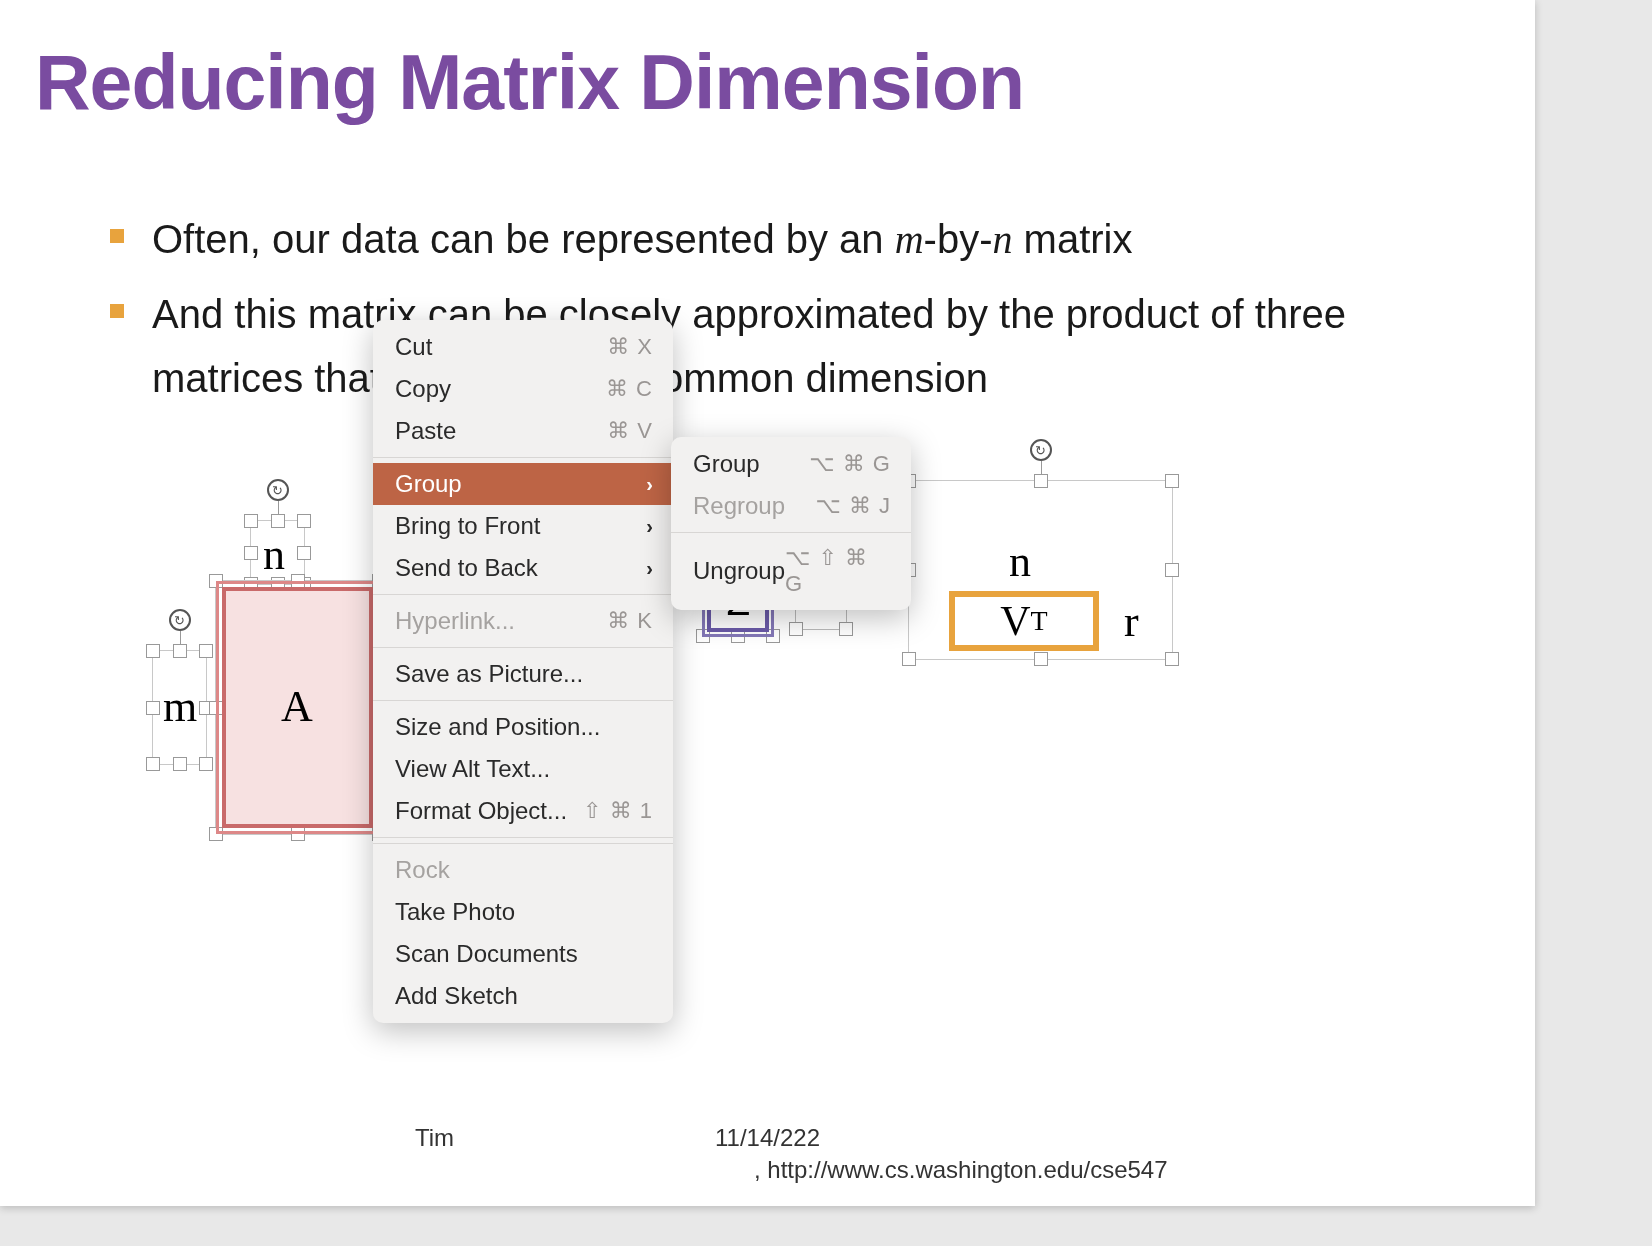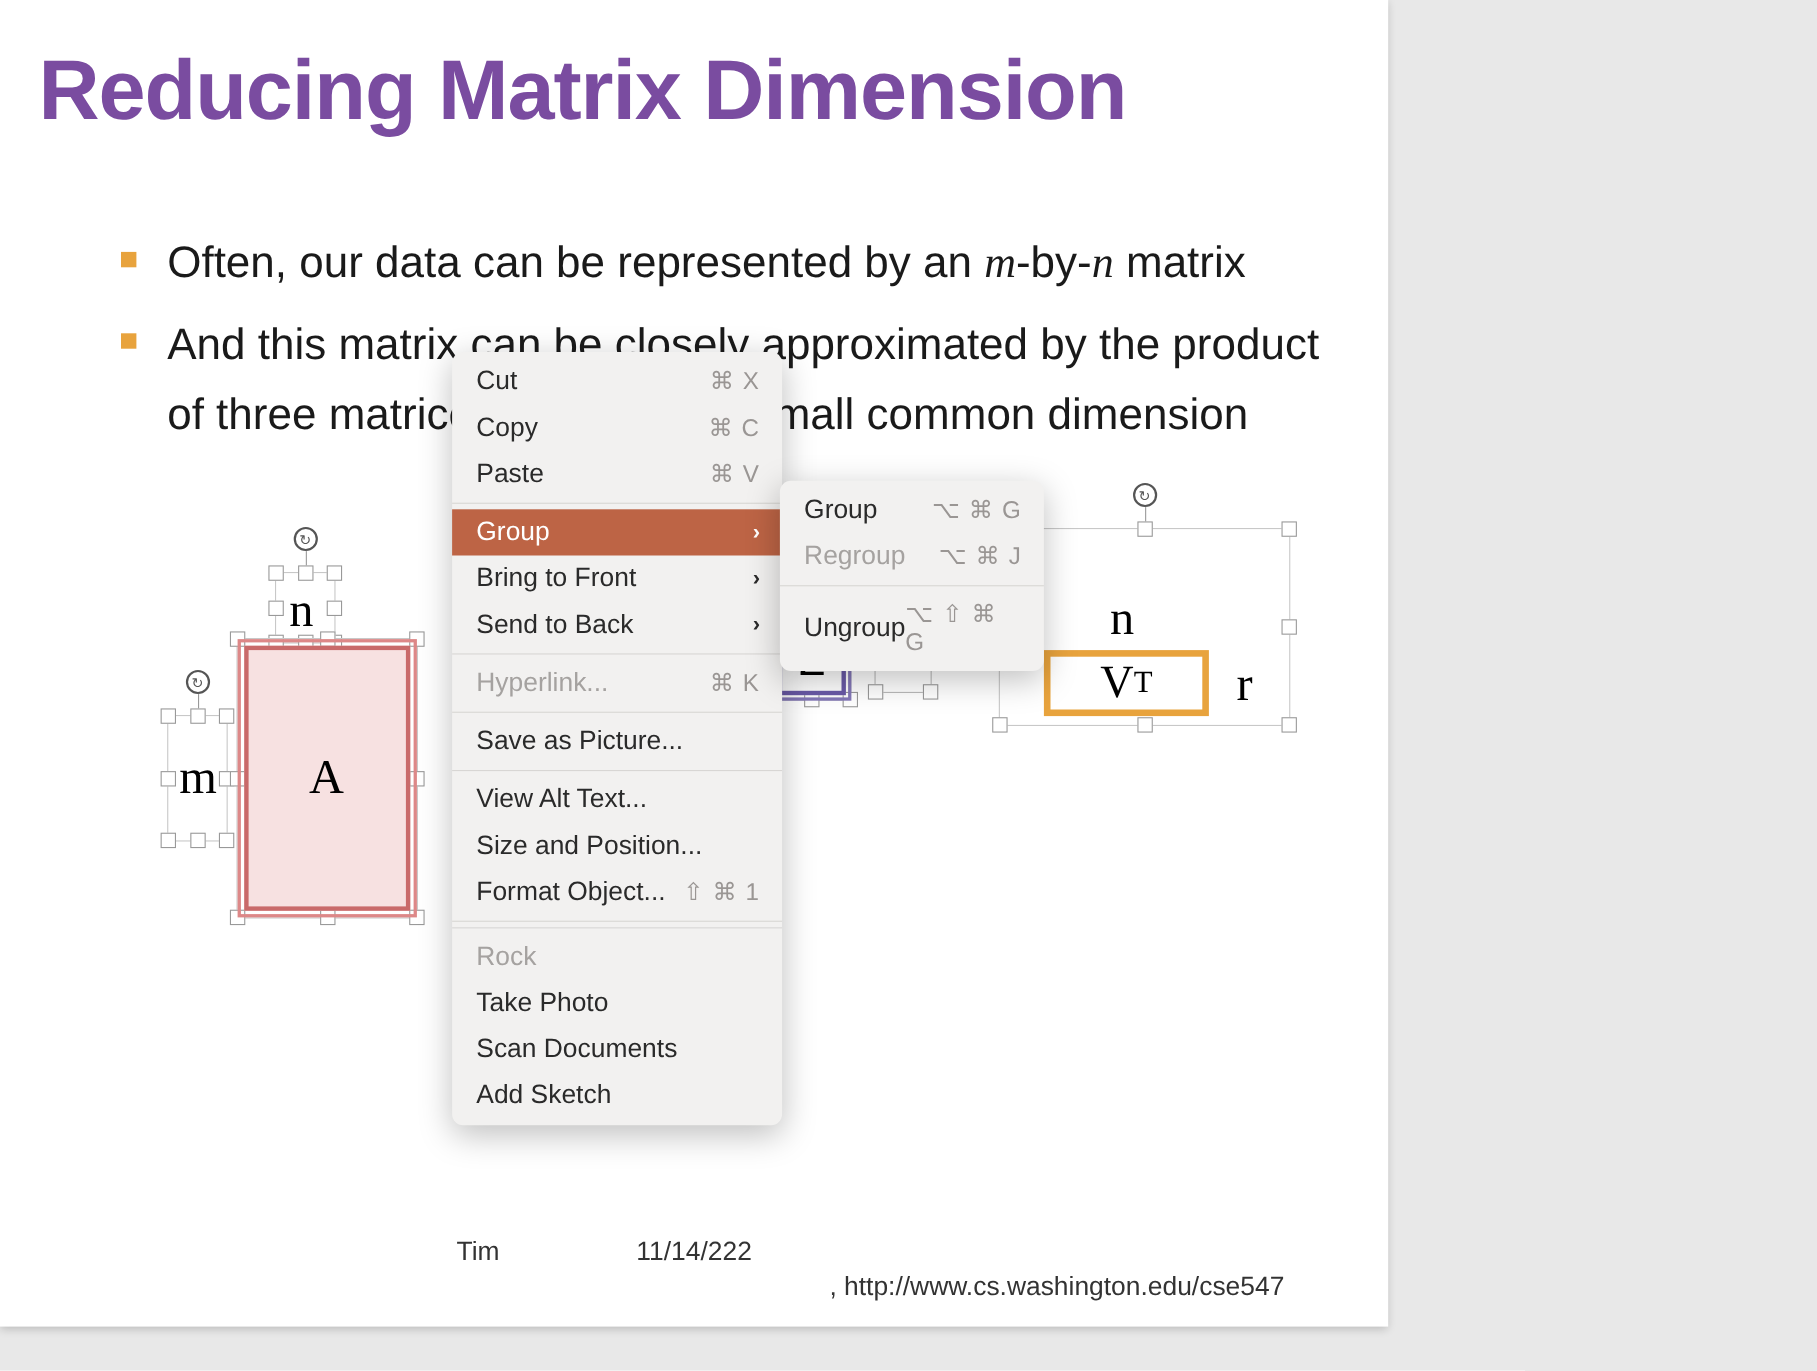--- a/index.html
+++ b/index.html
@@ -6,21 +6,21 @@
     body {
       font-family: -apple-system, BlinkMacSystemFont, "Segoe UI", Helvetica, Arial, sans-serif;
       background: #e8e8e8;
       width: 1652px;
       height: 1246px;
       overflow: hidden;
       position: relative;
     }
     .slide {
       background: white;
-      width: 1262px;
+      width: 1535px;
       height: 1206px;
       position: absolute;
       top: 0;
       left: 0;
       padding: 20px 35px;
       box-shadow: 0 2px 8px rgba(0,0,0,0.2);
     }
     .title {
       font-size: 77px;
       font-weight: 700;
@@ -117,21 +117,20 @@
     .footer-mid { position: absolute; left: 345px; }
     .footer-url { position: absolute; left: 684px; margin-top: 32px; }
     
     .menu {
       position: absolute;
       background: #f2f1f0;
       border-radius: 10px;
       box-shadow: 0 8px 30px rgba(0,0,0,0.25);
       padding: 6px 0;
       font-size: 24px;
-      margin-left: 38px;
     }
     .menu-main { left: 373px; top: 320px; width: 300px; }
     .menu-sub { left: 671px; top: 437px; width: 240px; }
     .menu-item {
       display: flex;
       justify-content: space-between;
       align-items: center;
       padding: 7px 20px 7px 22px;
       color: #2a2a2a;
       cursor: default;
@@ -284,24 +283,24 @@
     <div class="menu-item disabled">
       <span>Hyperlink...</span>
       <span class="menu-shortcut">⌘ K</span>
     </div>
     <div class="menu-sep"></div>
     <div class="menu-item">
       <span>Save as Picture...</span>
     </div>
     <div class="menu-sep"></div>
     <div class="menu-item">
+      <span>Size and Position...</span>
+    </div>
+    <div class="menu-item">
       <span>View Alt Text...</span>
-    </div>
-    <div class="menu-item">
-      <span>Size and Position...</span>
     </div>
     <div class="menu-item">
       <span>Format Object...</span>
       <span class="menu-shortcut">⇧ ⌘ 1</span>
     </div>
     <div class="menu-sep"></div>
     <div class="menu-sep"></div>
     <div class="menu-item disabled">
       <span>Rock</span>
     </div>

